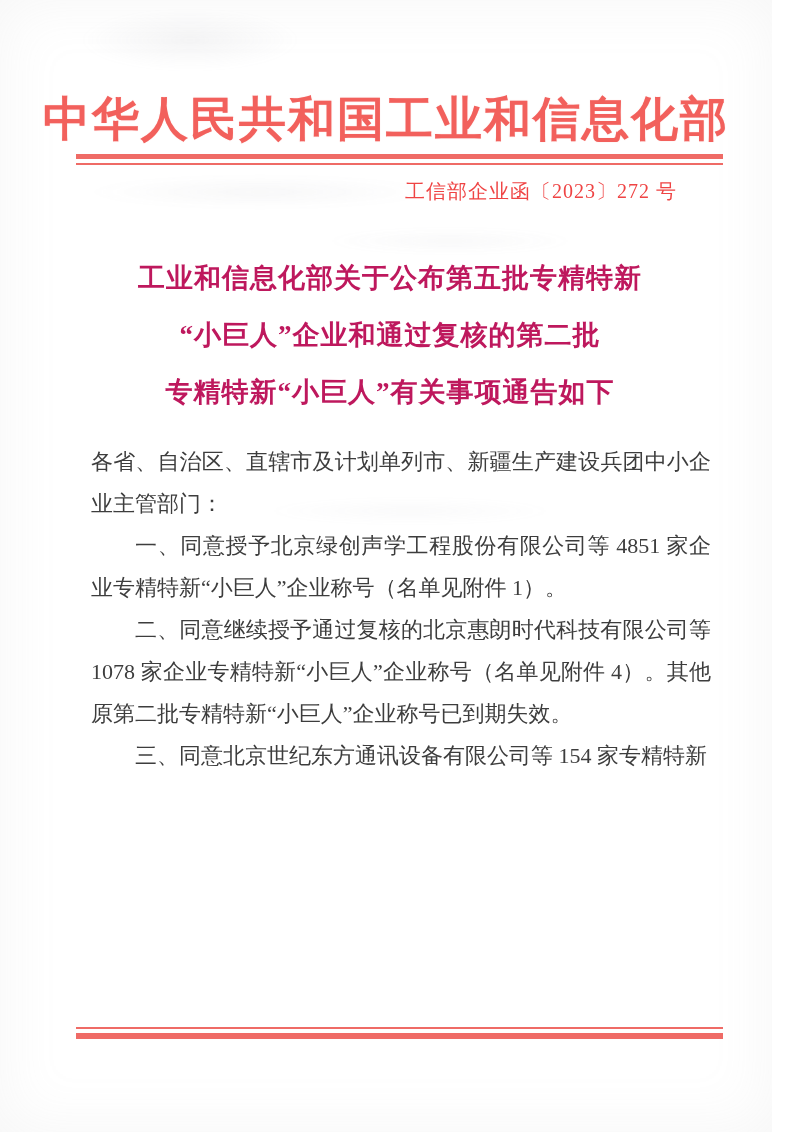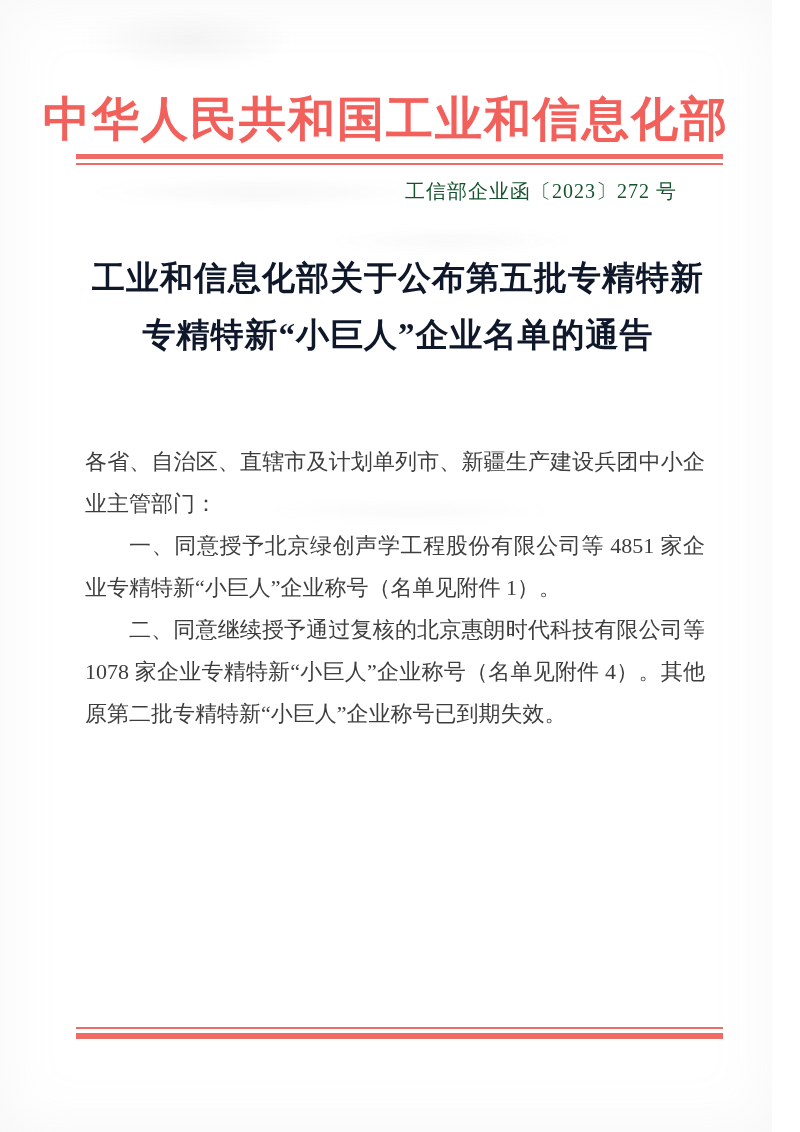--- a/index.html
+++ b/index.html
@@ -53,44 +53,44 @@
   .rule.top-thick   { top: 154px; height: 5px; }
   .rule.top-thin    { top: 163px; height: 2px; }
   .rule.bottom-thin  { top: 1027px; height: 2px; }
   .rule.bottom-thick { top: 1033px; height: 6px; }
 
   .doc-number {
     position: absolute;
     top: 178px;
     right: 95px;
     font-size: 20px;
-    color: #14532d;
+    color: #ef4444;
     letter-spacing: 1px;
     white-space: nowrap;
   }
 
   
   .doc-title {
     position: absolute;
-    left: 12px;
+    left: 4px;
     top: 250px;
     width: 100%;
     text-align: center;
-    color: #0f172a;
+    color: #be185d;
     font-weight: bold;
-    font-size: 33px;
+    font-size: 27px;
     line-height: 57px;
     letter-spacing: 1px;
   }
   .doc-title .title-line { white-space: nowrap; }
 
   
   .body-text {
     position: absolute;
-    left: 85px;
+    left: 91px;
     top: 441px;
     width: 620px;
     font-size: 22px;
     line-height: 42px;
     color: #3d3d3d;
     text-align: justify;
   }
   .body-text p {
     margin: 0;
     padding: 0;
@@ -109,25 +109,27 @@
 
   <div class="agency-title">中华人民共和国工业和信息化部</div>
 
   <div class="rule top-thick"></div>
   <div class="rule top-thin"></div>
 
   <div class="doc-number">工信部企业函〔2023〕272 号</div>
 
   <div class="doc-title">
     <div class="title-line">工业和信息化部关于公布第五批专精特新</div>
-    <div class="title-line">专精特新“小巨人”企业名单的通告</div>
+    <div class="title-line">“小巨人”企业和通过复核的第二批</div>
+    <div class="title-line">专精特新“小巨人”有关事项通告如下</div>
   </div>
 
   <div class="body-text">
     <p>各省、自治区、直辖市及计划单列市、新疆生产建设兵团中小企业主管部门：</p>
     <p class="indent">一、同意授予北京绿创声学工程股份有限公司等 4851 家企业专精特新“小巨人”企业称号（名单见附件 1）。</p>
     <p class="indent">二、同意继续授予通过复核的北京惠朗时代科技有限公司等 1078 家企业专精特新“小巨人”企业称号（名单见附件 4）。其他原第二批专精特新“小巨人”企业称号已到期失效。</p>
+    <p class="indent">三、同意北京世纪东方通讯设备有限公司等 154 家专精特新</p>
   </div>
 
   <div class="rule bottom-thin"></div>
   <div class="rule bottom-thick"></div>
 
 </div>
 
 </body></html>

